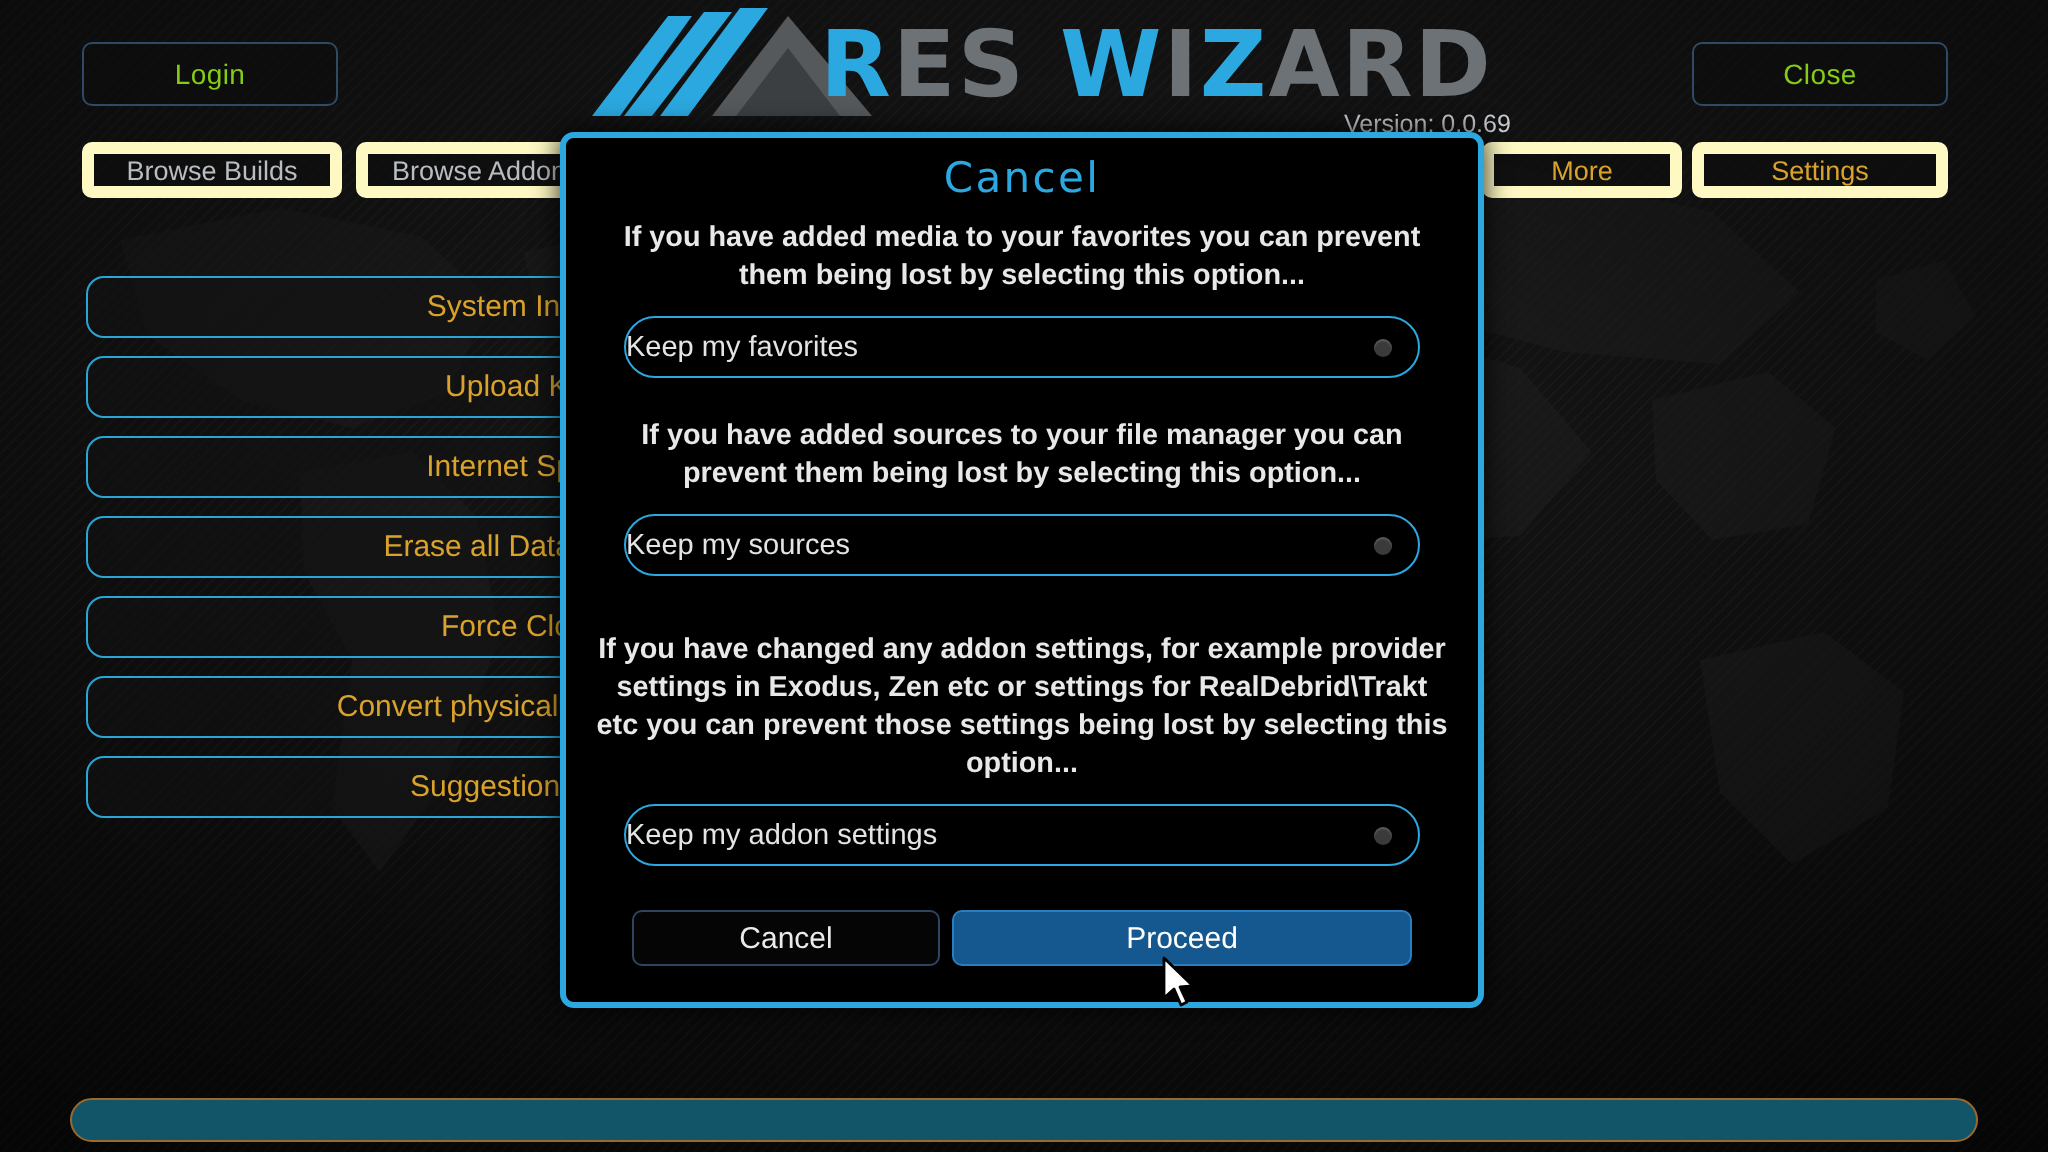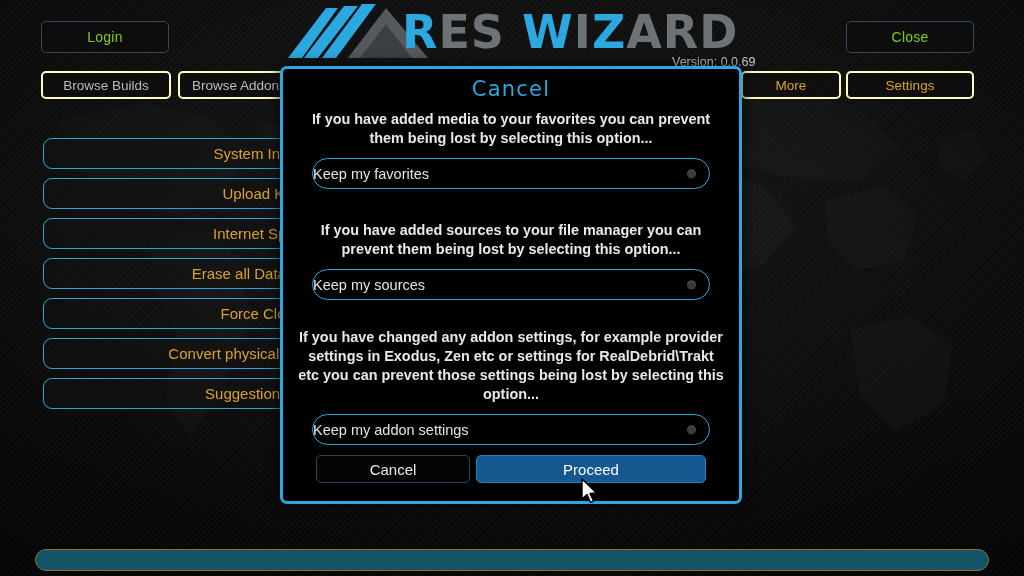--- a/index.html
+++ b/index.html
@@ -47,34 +47,34 @@
     font-size:14px;
     display:flex; align-items:center; justify-content:center;
     letter-spacing:.2px;
   }
   #login-button  { left:41px;  top:21px; width:128px; }
   #close-button  { left:846px; top:21px; width:128px; }
 
   .nav-btn {
     position:absolute;
     height:28px;
-    border:2px solid #fef9c3;
+    border:6px solid #fef9c3;
     border-radius:5px;
     background:rgba(14,14,14,.6);
     font-size:13.5px;
     display:flex; align-items:center; justify-content:center;
   }
   #nav-browse-builds { left:41px;  top:71px; width:130px; color:#b9bcc0; }
   #nav-browse-addons { left:178px; top:71px; width:130px; color:#b9bcc0;
                        justify-content:flex-start; padding-left:12px; overflow:hidden; }
   #nav-more          { left:741px; top:71px; width:100px; color:#d9a22b; }
   #nav-settings      { left:846px; top:71px; width:128px; color:#d9a22b; }
 
   
-  #logo { position:absolute; left:252px; top:2px; width:530px; height:58px; }
+  #logo { position:absolute; left:260px; top:2px; width:530px; height:58px; }
   #version-label {
     position:absolute; left:672px; top:55px;
     font-size:12.5px; color:#c9ccd0;
   }
 
   
   #sidebar { position:absolute; left:43px; top:138px; width:470px; }
   .side-item {
     position:relative;
     height:31px;
@@ -119,21 +119,21 @@
   }
   .dlg-text {
     color:#e8e8e8;
     font-size:14.4px;
     line-height:19px;
     text-align:center;
     padding:0 14px;
     font-weight:bold;
   }
   #desc-favorites { margin-top:9px; }
-  #desc-sources   { margin-top:32px; }
+  #desc-sources   { margin-top:20px; }
   #desc-addons    { margin-top:28px; }
 
   .dlg-field {
     position:relative;
     margin:10px auto 0;
     width:398px; height:31px;
     border:1.5px solid #2ba8e0;
     border-radius:16px;
     background:#000;
     display:flex; align-items:center;

